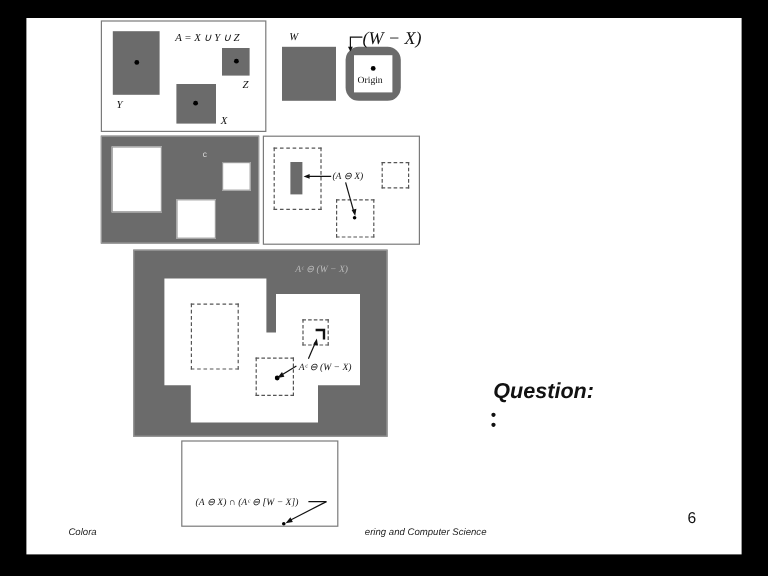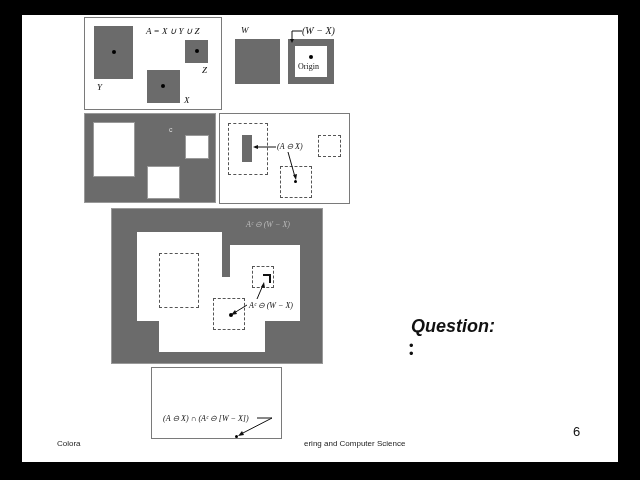--- a/index.html
+++ b/index.html
@@ -10,21 +10,21 @@
   .gray { background: #6b6b6b; }
   .dot { position: absolute; width: 4px; height: 4px; border-radius: 50%; background: #000; }
   .math { font-family: "Liberation Serif", serif; font-style: italic; color: #111; white-space: nowrap; }
   .math-up { font-family: "Liberation Serif", serif; color: #111; white-space: nowrap; }
   .dashed { position: absolute; border: 1px dashed #555; box-sizing: border-box; }
   .q-title { position: absolute; left: 389px; top: 301px; font-size: 18px; font-style: italic; color: #111; font-weight: bold; }
   .bullets { position: absolute; left: 387px; top: 323px; width: 190px; margin: 0; padding: 0; list-style: none; }
   .bullets li { position: relative; padding-left: 14px; font-size: 13px; font-style: italic; line-height: 15px; color: #111; margin-bottom: 8px; }
   .bullets li .bullet { position: absolute; left: 0; top: 0; font-style: normal; }
   .page-num { position: absolute; left: 551px; top: 409px; font-size: 13px; color: #111; }
-  .footer { position: absolute; top: 424px; font-size: 8px; color: #222; text-align: center; }
+  .footer { position: absolute; top: 424px; font-size: 8px; font-style: italic; color: #222; text-align: center; }
 </style>
 </head>
 <body>
 
 <div class="slide">
 
   <div class="panel" style="left:62px; top:2px; width:138px; height:93px;">
     <div class="abs gray" style="left:9px; top:8px; width:39px; height:53px;">
       <div class="dot" style="left:18px; top:24px;"></div>
     </div>
@@ -36,27 +36,27 @@
     <div class="abs math" style="left:117px; top:47px; font-size:9px;">Z</div>
     <div class="abs gray" style="left:62px; top:52px; width:33px; height:33px;">
       <div class="dot" style="left:14px; top:14px;"></div>
     </div>
     <div class="abs math" style="left:99px; top:77px; font-size:9px;">X</div>
   </div>
 
   <div class="abs" style="left:208px; top:8px; width:125px; height:72px;">
     <div class="abs math" style="left:11px; top:2px; font-size:9px;">W</div>
     <div class="abs gray" style="left:5px; top:16px; width:45px; height:45px;"></div>
-    <div class="abs gray" style="left:58px; top:16px; width:46px; height:45px;">
+    <div class="abs gray" style="left:58px; top:16px; width:46px; height:45px;border-radius:11px;">
       <div class="abs" style="left:7px; top:7px; width:32px; height:31px; background:#fff;">
         <div class="dot" style="left:14px; top:9px;"></div>
         <div class="abs math-up" style="left:3px; top:16px; font-size:8px;">Origin</div>
       </div>
     </div>
-    <div class="abs math" style="left:72px; top:2px; font-size:10px;">(W − X)</div>
+    <div class="abs math" style="left:72px; top:2px; font-size:15px;">(W − X)</div>
     <svg class="abs" style="left:58px; top:4px;" width="20" height="20">
       <polyline points="14,4 4,4 4,14" fill="none" stroke="#111" stroke-width="1"></polyline>
       <polygon points="2,12 6,12 4,16" fill="#111"></polygon>
     </svg>
   </div>
 
   <div class="abs gray" style="left:62px; top:98px; width:132px; height:90px; border:1px solid #999; box-sizing:border-box;">
     <div class="abs" style="left:8px; top:8px; width:40px; height:53px; background:#fff; border:1px solid #999;"></div>
     <div class="abs" style="left:100px; top:21px; width:22px; height:22px; background:#fff; border:1px solid #999;"></div>
     <div class="abs" style="left:62px; top:52px; width:31px; height:31px; background:#fff; border:1px solid #999;"></div>

